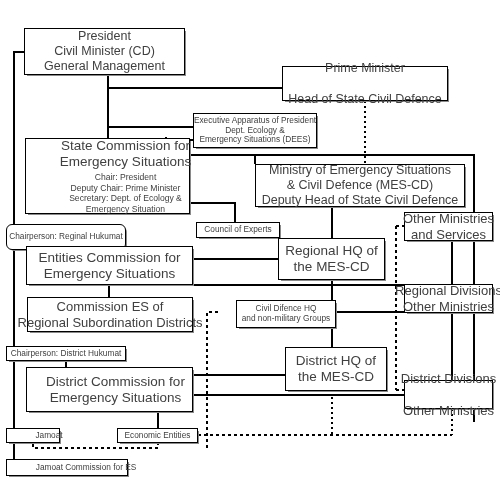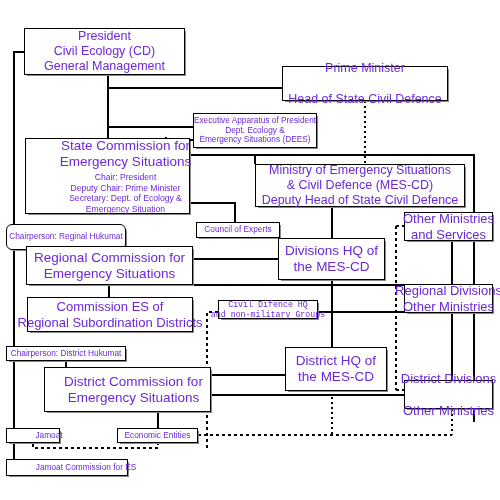--- a/index.html
+++ b/index.html
@@ -25,21 +25,21 @@
   .node {
     position: absolute;
     box-sizing: border-box;
     border: 1px solid #000000;
     background: #ffffff;
     display: flex;
     flex-direction: column;
     align-items: center;
     justify-content: center;
     text-align: center;
-    color: #6d28d9;
+    color: #404040;
     box-shadow: 2px 2px 0 -1px #8a8a8a;
     z-index: 5;
   }
   .node .ln {
     display: block;
     white-space: nowrap;
     line-height: 1.18;
   }
   
   .sz-lg .ln { font-size: 13.5px; }
@@ -122,21 +122,21 @@
       <path d="M 452,409 L 452,435" stroke-dasharray="2,3"></path>
 
       <path d="M 396,226 L 396,390" stroke-dasharray="3,3"></path>
       <path d="M 396,226 L 404,226" stroke-dasharray="3,3"></path>
       <path d="M 396,390 L 404,390" stroke-dasharray="3,3"></path>
     </g>
   </svg>
 
   <div class="node sz-md" style="left:24px; top:28px; width:161px; height:47px;">
     <span class="ln">President</span>
-    <span class="ln">Civil Ecology (CD)</span>
+    <span class="ln">Civil Minister (CD)</span>
     <span class="ln">General Management</span>
   </div>
 
   <div class="node sz-md" style="left:282px; top:66px; width:166px; height:35px;gap:16px;">
     <span class="ln">Prime Minister</span>
     <span class="ln">Head of State Civil Defence</span>
   </div>
 
   <div class="node sz-xs" style="left:193px; top:113px; width:124px; height:35px;">
     <span class="ln">Executive Apparatus of President</span>
@@ -168,49 +168,49 @@
   <div class="node sz-xs" style="left:196px; top:222px; width:84px; height:16px;">
     <span class="ln">Council of Experts</span>
   </div>
 
   <div class="node sz-sm" style="left:404px; top:212px; width:89px; height:29px;">
     <span class="ln">Other Ministries</span>
     <span class="ln">and Services</span>
   </div>
 
   <div class="node sz-lg" style="left:26px; top:246px; width:167px; height:39px;">
-    <span class="ln">Regional Commission for</span>
+    <span class="ln">Entities Commission for</span>
     <span class="ln">Emergency Situations</span>
   </div>
 
   <div class="node sz-lg" style="left:278px; top:238px; width:107px; height:42px;">
-    <span class="ln">Divisions HQ of</span>
+    <span class="ln">Regional HQ of</span>
     <span class="ln">the MES-CD</span>
   </div>
 
   <div class="node sz-sm" style="left:404px; top:284px; width:89px; height:29px;">
     <span class="ln">Regional Divisions</span>
     <span class="ln">Other Ministries</span>
   </div>
 
   <div class="node sz-sm" style="left:27px; top:297px; width:166px; height:35px;">
     <span class="ln">Commission ES of</span>
     <span class="ln">Regional Subordination Districts</span>
   </div>
 
-  <div class="node sz-xs" style="left:218px; top:300px; width:100px; height:19px;font-family:Liberation Mono, monospace;">
+  <div class="node sz-xs" style="left:236px; top:300px; width:100px; height:28px;">
     <span class="ln">Civil Difence HQ</span>
     <span class="ln">and non-military Groups</span>
   </div>
 
   <div class="node sz-xs" style="left:6px; top:346px; width:120px; height:15px;">
     <span class="ln">Chairperson: District Hukumat</span>
   </div>
 
-  <div class="node sz-lg" style="left:44px; top:367px; width:167px; height:45px;padding-left:12px;">
+  <div class="node sz-lg" style="left:26px; top:367px; width:167px; height:45px;padding-left:12px;">
     <span class="ln">District Commission for</span>
     <span class="ln">Emergency Situations</span>
   </div>
 
   <div class="node sz-lg" style="left:285px; top:347px; width:102px; height:44px;">
     <span class="ln">District HQ of</span>
     <span class="ln">the MES-CD</span>
   </div>
 
   <div class="node sz-sm" style="left:404px; top:380px; width:89px; height:29px;gap:16px;">

